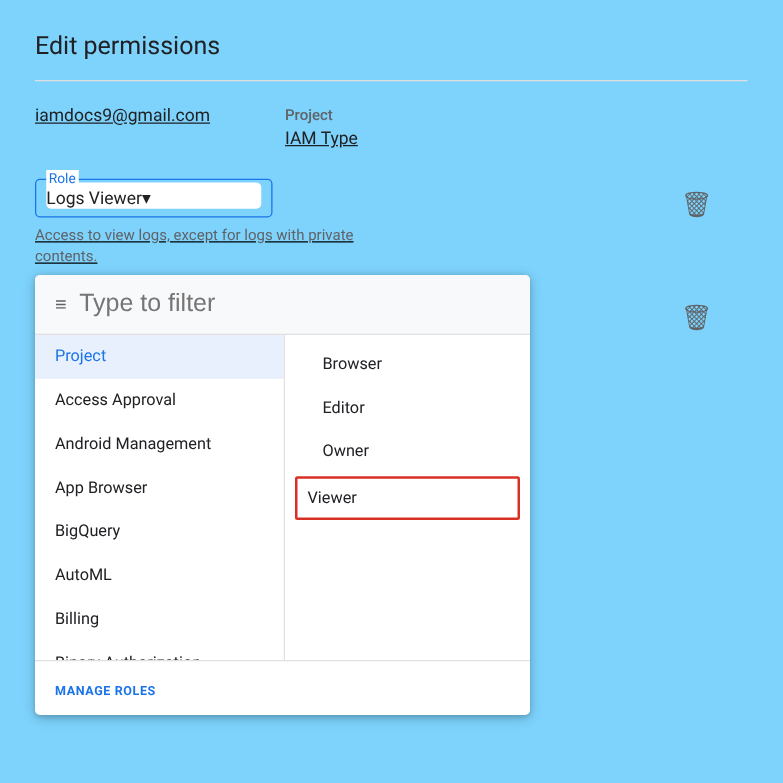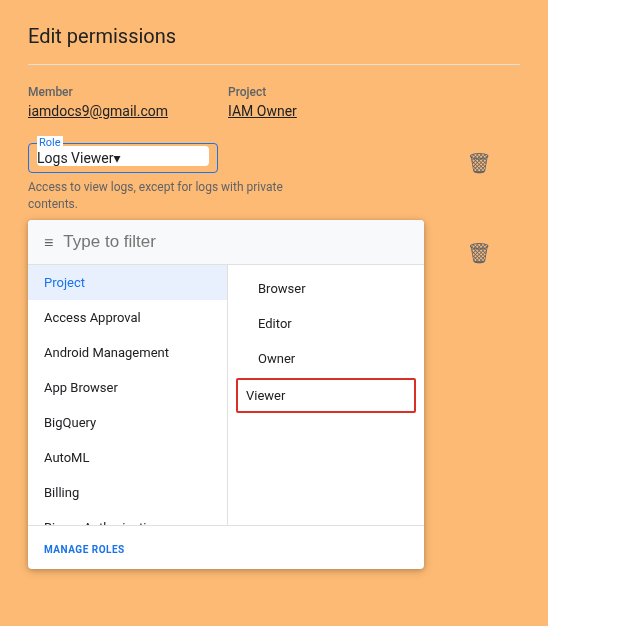--- a/index.html
+++ b/index.html
@@ -6,23 +6,23 @@
     body {
       font-family: 'Roboto', Arial, sans-serif;
       background: #fff;
       width: 626px;
       height: 626px;
       overflow: hidden;
       position: relative;
     }
 
     .page-container {
-      width: 548px;
+      width: 626px;
       height: 626px;
-      background: #fdba74;
+      background: #7dd3fc;
       position: relative;
     }
 
     
     .main-content {
       padding: 24px 28px;
       position: relative;
     }
 
     .page-title {
@@ -115,21 +115,21 @@
 
     .filter-icon {
       color: #5f6368;
       margin-right: 10px;
       font-size: 16px;
     }
 
     .filter-input {
       border: none;
       outline: none;
-      font-size: 17px;
+      font-size: 20px;
       color: #5f6368;
       background: transparent;
       flex: 1;
     }
 
     .dropdown-lists {
       display: flex;
       height: 260px;
     }
 
@@ -219,30 +219,29 @@
 <body>
 
 <div class="page-container">
 
   <div class="main-content">
 
     <div class="page-title">Edit permissions</div>
 
     <div class="member-project-row">
       <div class="field-group">
-        <span class="field-label">Member</span>
         <span class="field-value">iamdocs9@gmail.com</span>
       </div>
       <div class="field-group">
         <span class="field-label">Project</span>
-        <span class="field-value">IAM Owner</span>
-      </div>
-    </div>
-
-    <div style="position:relative; margin-bottom: 8px;">
+        <span class="field-value">IAM Type</span>
+      </div>
+    </div>
+
+    <div style="position:relative; margin-bottom: 8px; text-decoration: underline;">
       <div class="role-field-wrapper">
         <div style="border: 1px solid #1a73e8; border-radius:4px; padding: 2px 8px 6px 8px; display:inline-block; position:relative; width:190px;">
           <span style="font-size:11px; color:#1a73e8; background:#fff; position:absolute; top:-8px; left:8px; padding:0 2px;">Role</span>
           <div class="role-select-box" style="border:none; padding: 4px 0 0 0; width:100%;">
             <span>Logs Viewer</span>
             <span class="dropdown-arrow">▾</span>
           </div>
         </div>
         <div class="role-description">Access to view logs, except for logs with private contents.</div>
       </div>

